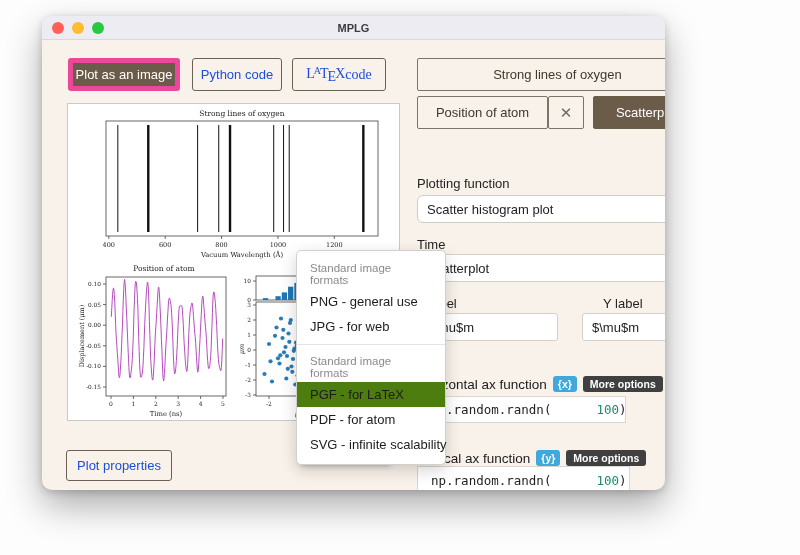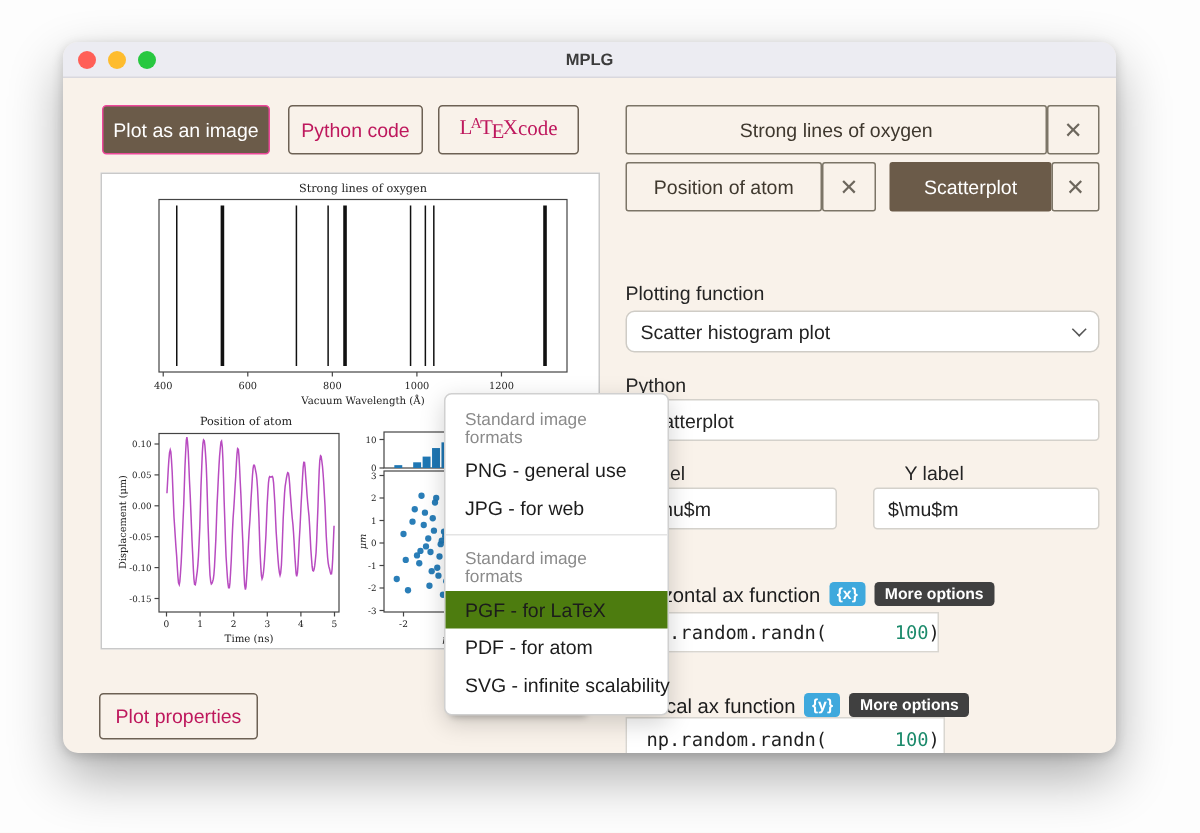--- a/index.html
+++ b/index.html
@@ -1,39 +1,39 @@
 <!DOCTYPE html>
 <html><head>
 <meta charset="utf-8">
 <style>
   * { margin:0; padding:0; box-sizing:border-box; }
   html,body { width:800px; height:555px; background:#fdfdfd; font-family:"Liberation Sans", sans-serif; overflow:hidden; }
 
   .window {
-    position:absolute; left:42px; top:28px; width:702px; height:474px;
+    position:absolute; left:42px; top:16px; width:623px; height:474px;
     border-radius:10px; overflow:hidden;
     box-shadow:0 16px 36px rgba(0,0,0,.32), 0 2px 8px rgba(0,0,0,.18);
     background:#f9f2ea;
   }
   .titlebar {
     position:relative; height:24px; background:#ececf2; border-bottom:1px solid #d9d8de;
     display:flex; align-items:center; justify-content:center;
   }
   .titlebar .title { font-size:11px; font-weight:bold; color:#3c3c3c; }
   .lights { position:absolute; left:10px; top:6px; display:flex; gap:8px; }
   .light { width:12px; height:12px; border-radius:50%; }
   .light.red{ background:#ff5f57; } .light.yellow{ background:#febc2e; } .light.green{ background:#28c840; }
 
   .content { position:relative; width:100%; height:450px; }
 
   
   .btn { position:absolute; display:flex; align-items:center; justify-content:center;
     font-size:13px; border-radius:3px; cursor:default; }
-  .btn.solid { background:#6b5b49; color:#fff; border:1px solid #ec4899; }
-  .btn.outline { background:transparent; color:#be185d; border:1px solid #6d6154; }
+  .btn.solid { background:#6b5b49; color:#fff; border:5px solid #ec4899; }
+  .btn.outline { background:transparent; color:#1d4ed8; border:1px solid #6d6154; }
 
   .btn-plot-image { left:26px; top:18px; width:112px; height:33px; }
   .btn-python     { left:150px; top:18px; width:90px; height:33px; }
   .btn-latex      { left:250px; top:18px; width:94px; height:33px; font-family:"Liberation Serif", serif; font-size:14px; }
   .btn-latex .la  { font-size:10px; vertical-align:4px; margin:0 -1px; }
   .btn-latex .le  { vertical-align:-3px; margin:0 -1px; }
 
   .figure-panel { position:absolute; left:25px; top:63px; width:333px; height:318px;
     background:#fff; border:1px solid #c9c9c9; }
 
@@ -300,21 +300,21 @@
     <div class="tabbox active tab3">Scatterplot</div>
     <div class="closebox tab3-close">✕</div>
 
 
     <div class="field-label lbl-plotting">Plotting function</div>
     <div class="input sel-plotting">
       <span>Scatter histogram plot</span>
       <span class="chev"></span>
     </div>
 
-    <div class="field-label lbl-title">Python</div>
+    <div class="field-label lbl-title">Time</div>
     <div class="input inp-title">Scatterplot</div>
 
     <div class="field-label lbl-xlabel">X label</div>
     <div class="input inp-xlabel">$\mu$m</div>
 
     <div class="field-label lbl-ylabel">Y label</div>
     <div class="input inp-ylabel">$\mu$m</div>
 
     <div class="fn-row row-horiz">
       <span class="fn-label">Horizontal ax function</span>

